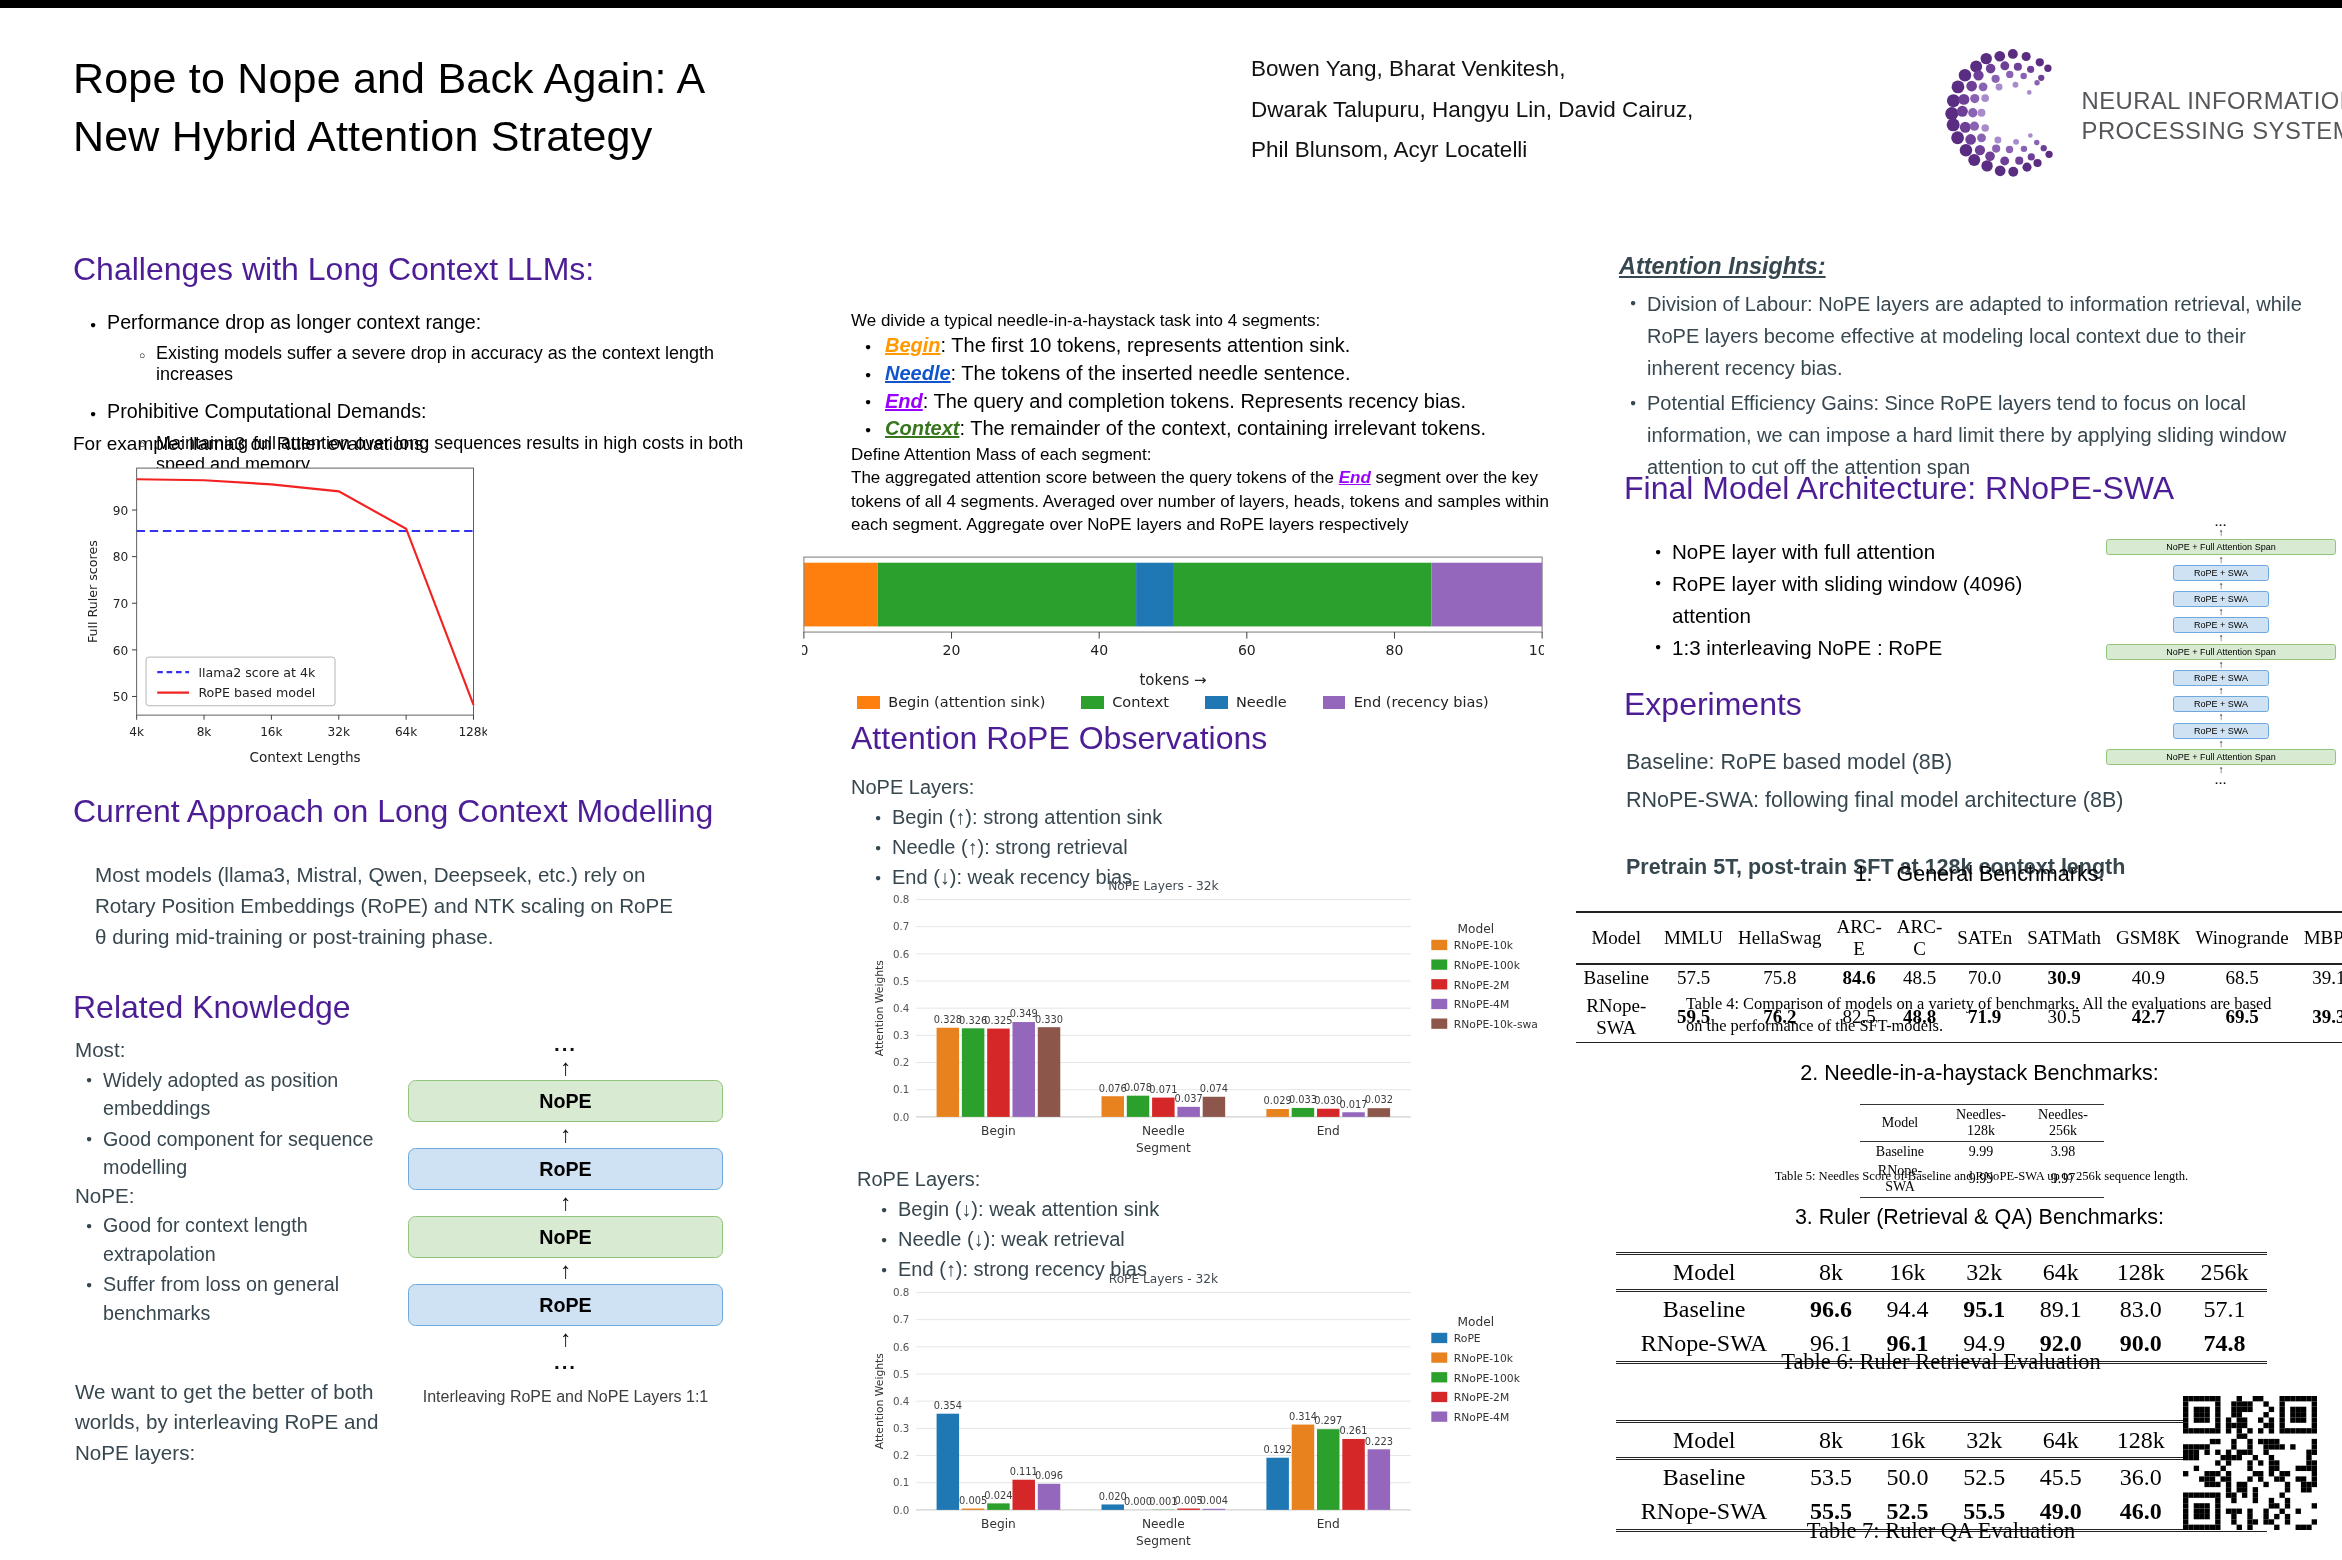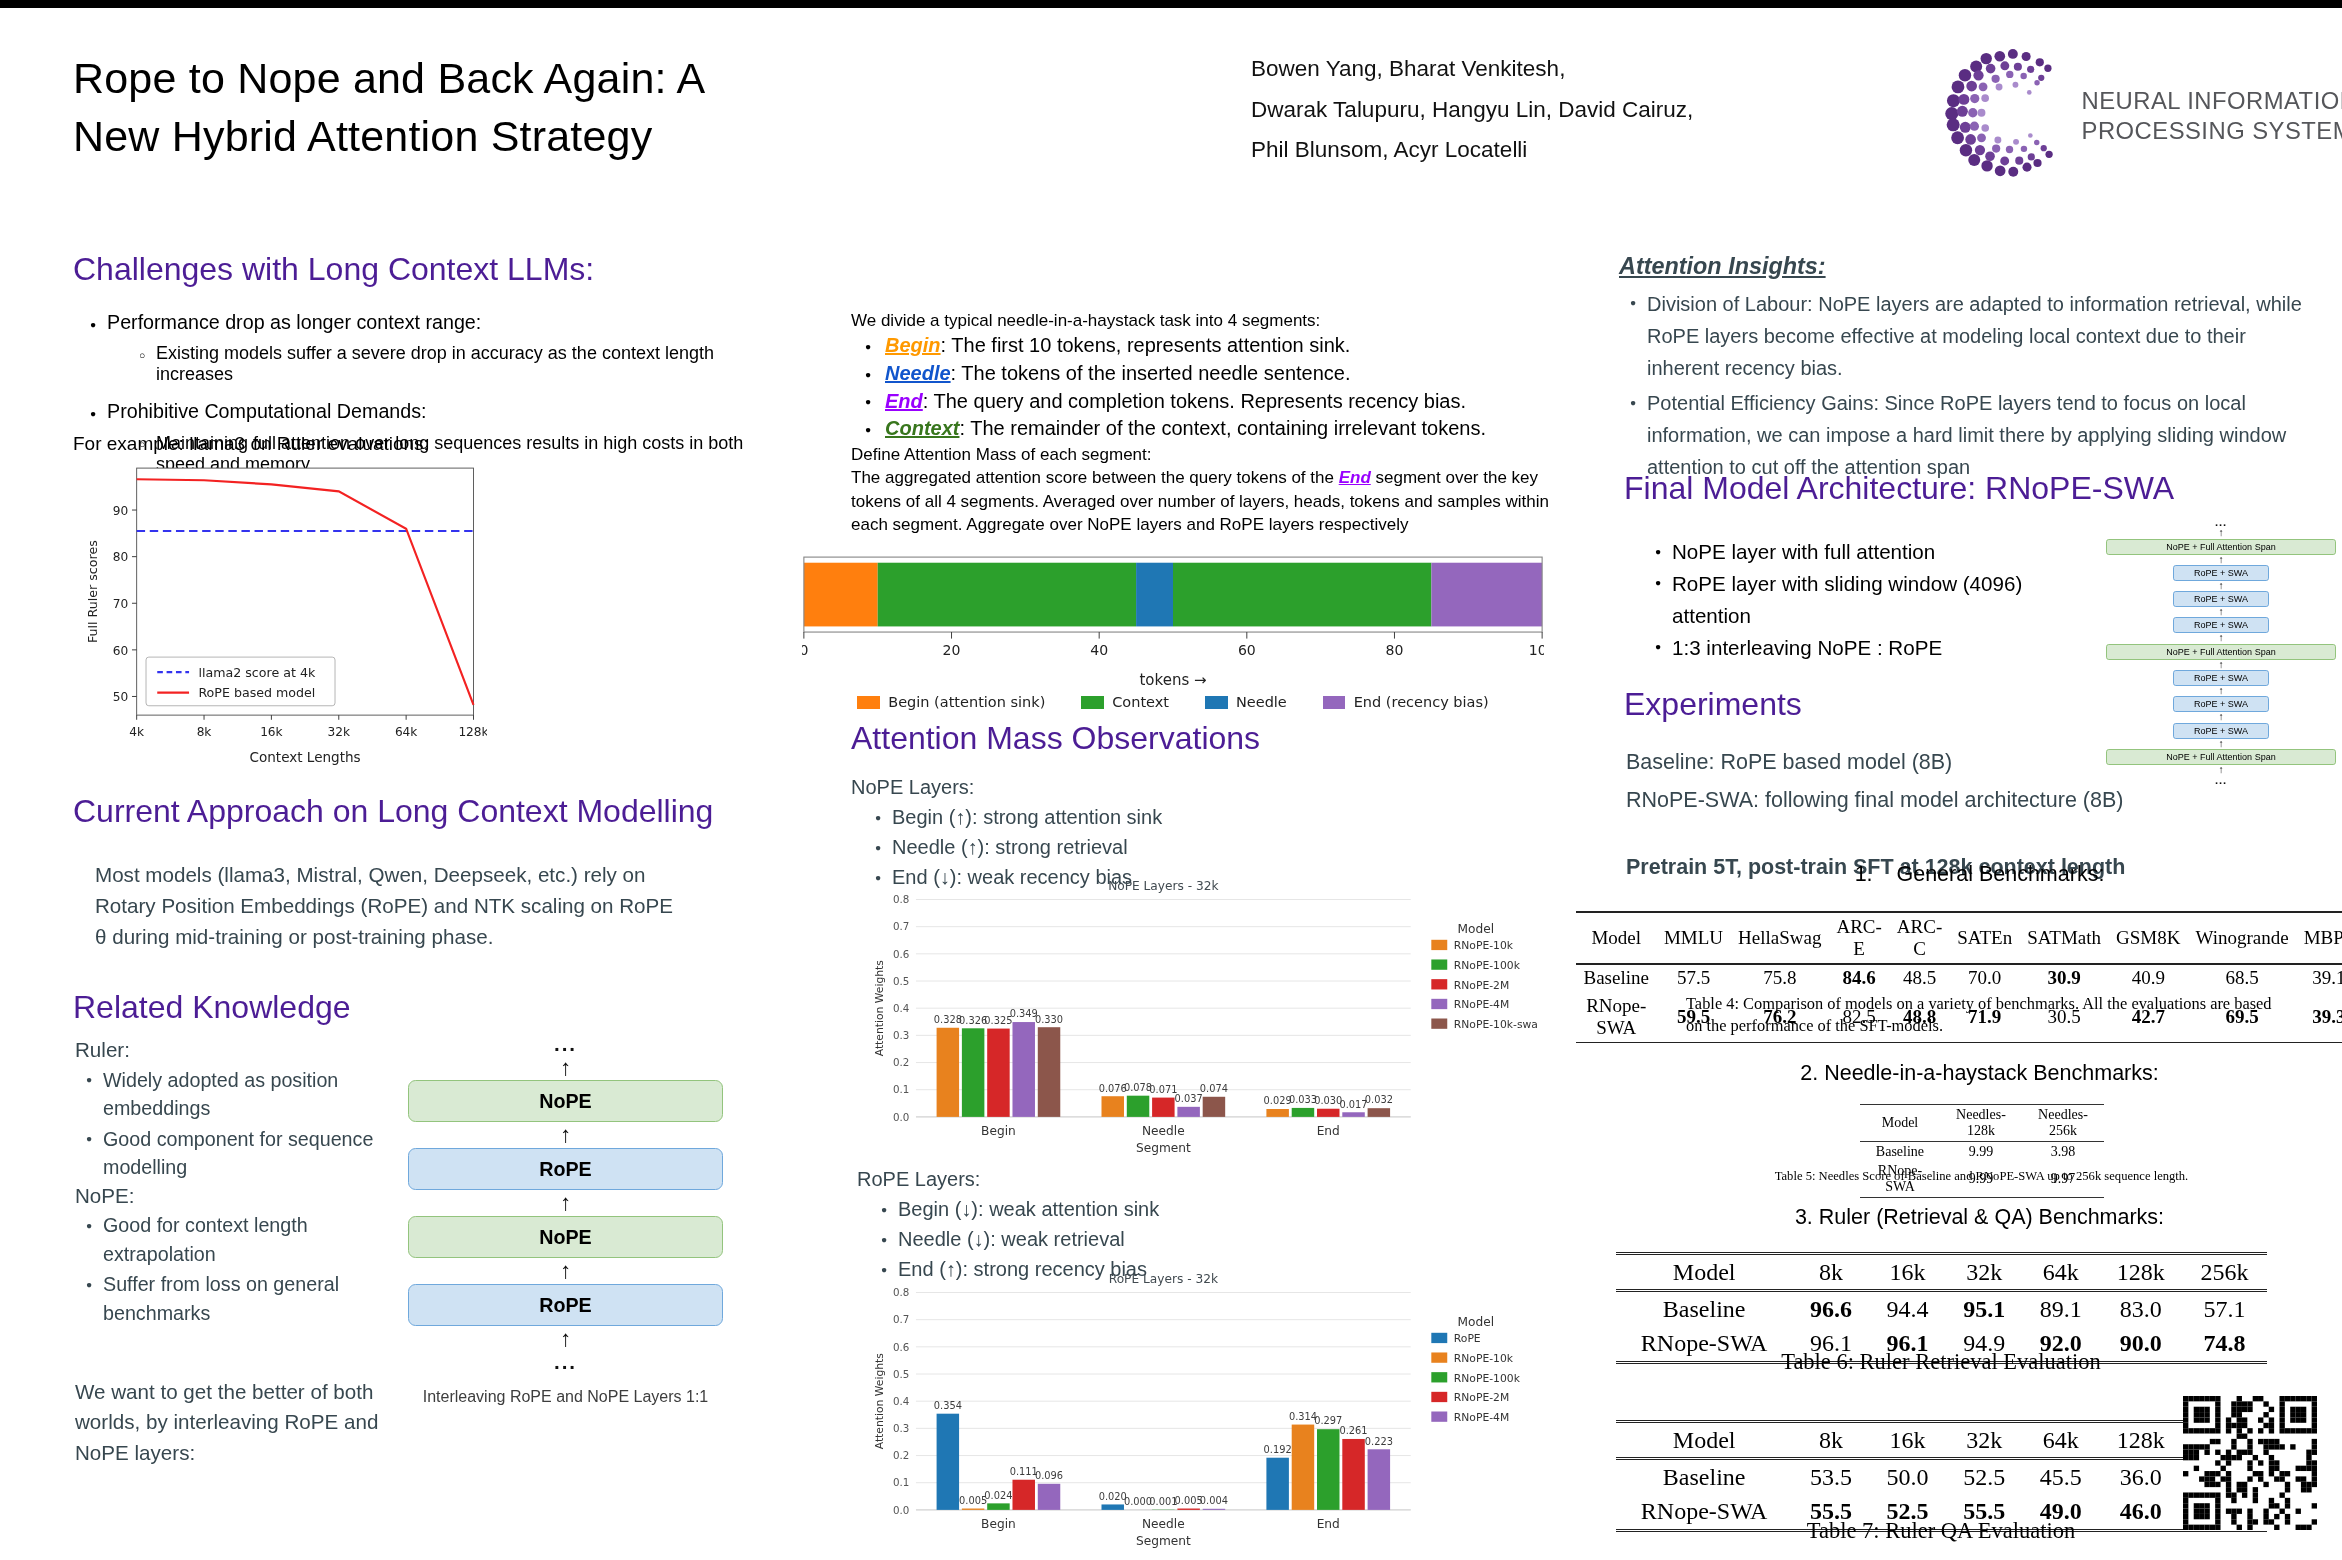--- a/index.html
+++ b/index.html
@@ -197,21 +197,21 @@
         <line x1="80" y1="254" x2="114" y2="254" stroke="#f32222" stroke-width="2.3"></line>
         <text x="124" y="259" font-size="13.5" text-anchor="start" fill="#222" font-family="DejaVu Sans, sans-serif">RoPE based model</text>
       </svg></div>
 
   <div class="abs sec-h" style="left:73px;top:793px;">Current Approach on Long Context Modelling</div>
   <div class="abs para slate" style="left:75px;top:860px;width:590px;margin-left:20px;">Most models (llama3, Mistral, Qwen, Deepseek, etc.) rely on Rotary Position Embeddings (RoPE) and NTK scaling on RoPE θ during mid-training or post-training phase.</div>
 
   <div class="abs sec-h" style="left:73px;top:989px;">Related Knowledge</div>
 
   <div class="abs slate" style="left:75px;top:1038px;width:328px;">
-    <div class="rk-label">Ruler:</div>
+    <div class="rk-label">Most:</div>
     <div class="b1 rk-b">
       <span class="dot">●</span>
       <span class="txt">Widely adopted as position embeddings</span>
       </div>
     <div class="b1 rk-b">
       <span class="dot">●</span>
       <span class="txt">Good component for sequence modelling</span>
       </div>
     <div class="rk-label">NoPE:</div>
     <div class="b1 rk-b">
@@ -286,21 +286,21 @@
           <text x="396" y="118" font-size="1" text-anchor="middle" fill="#222" font-family="DejaVu Sans, sans-serif"></text>
         </svg><div style="width: 742px; text-align: center; font-family: &quot;DejaVu Sans&quot;, sans-serif; font-size: 15px; color: rgb(34, 34, 34); margin-top: 1.9px;">tokens →</div></div>
     <div class="seg-legend" id="seg-legend" style="width:742px;margin-top:5.6px;">
         <span><span class="sw" style="background: rgb(255, 127, 14);"></span>Begin (attention sink)</span>
         <span><span class="sw" style="background: rgb(44, 160, 44);"></span>Context</span>
         <span><span class="sw" style="background: rgb(31, 119, 180);"></span>Needle</span>
         <span><span class="sw" style="background: rgb(148, 103, 189);"></span>End (recency bias)</span>
       </div>
   </div>
 
-  <div class="abs sec-h" style="left:851px;top:720px;">Attention Mass Observations</div>
+  <div class="abs sec-h" style="left:851px;top:720px;">Attention RoPE Observations</div>
 
   <div class="abs slate" style="left:851px;top:772px;width:693px;">
     <div class="obs">NoPE Layers:</div>
     <div class="b1 obs" style="margin-left:13px;">
       <span class="dot">●</span>
         <span class="txt">Begin (↑): strong attention sink</span>
       </div>
     <div class="b1 obs" style="margin-left:13px;">
       <span class="dot">●</span>
         <span class="txt">Needle (↑): strong retrieval</span>

